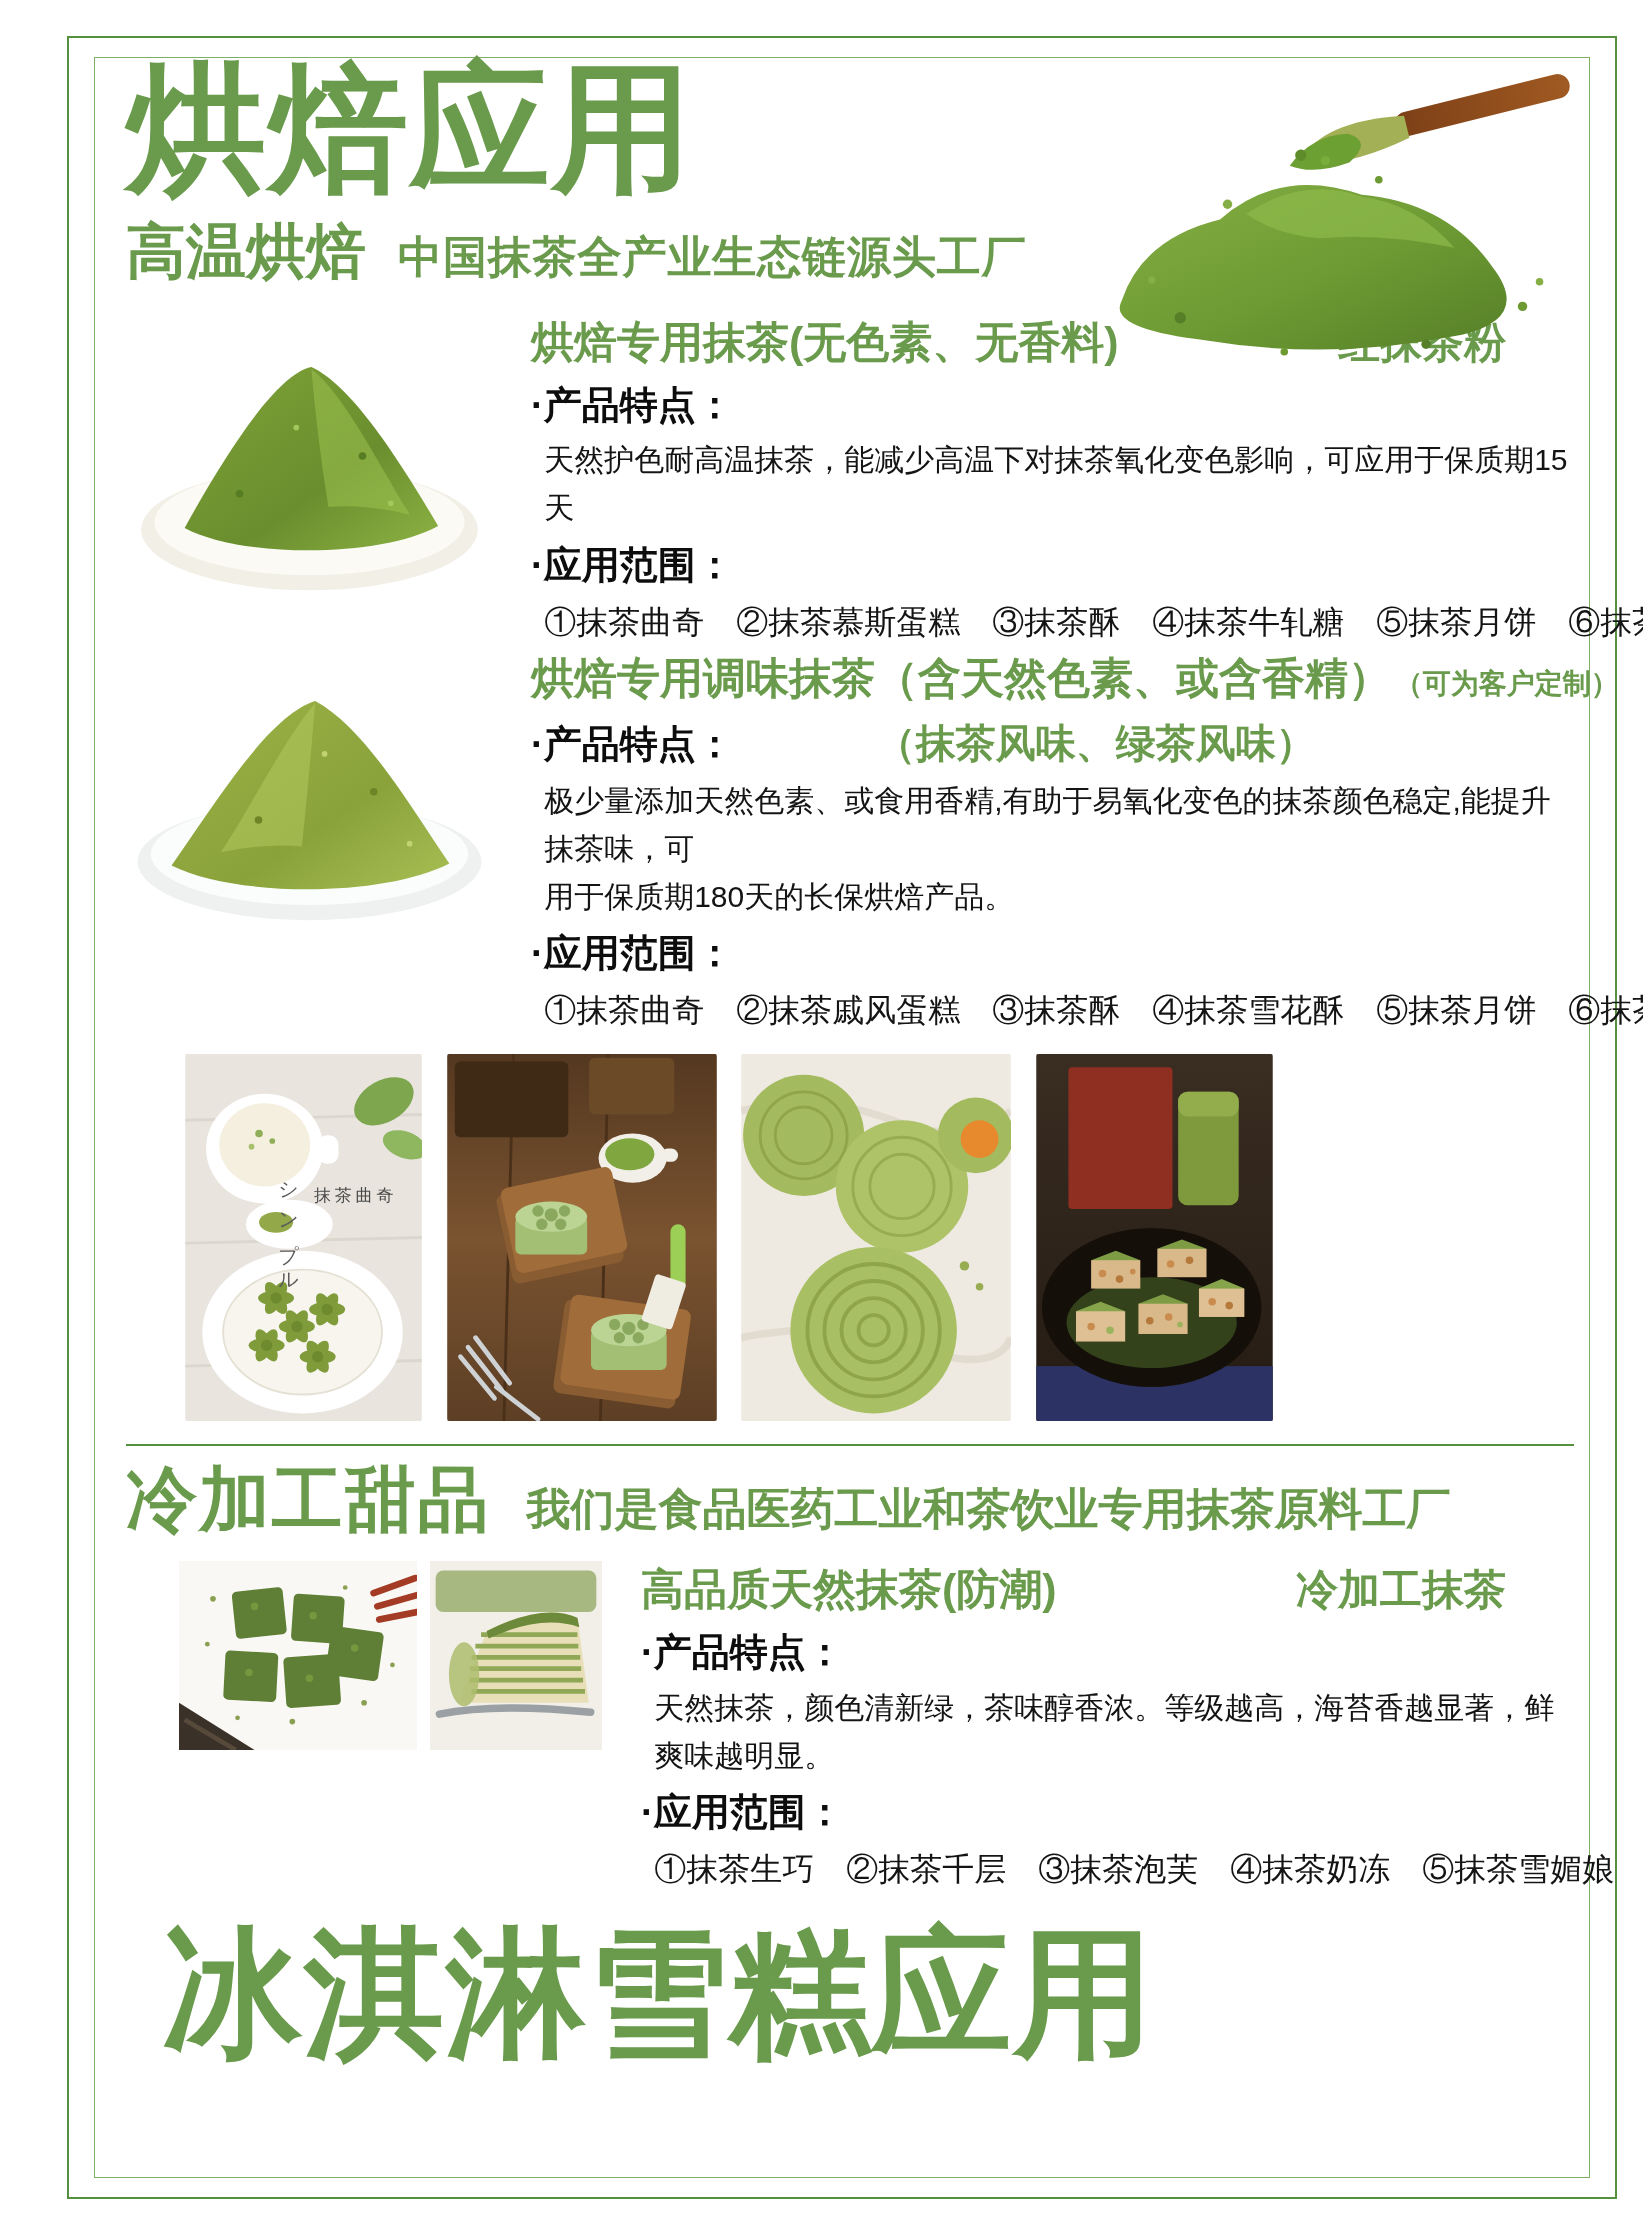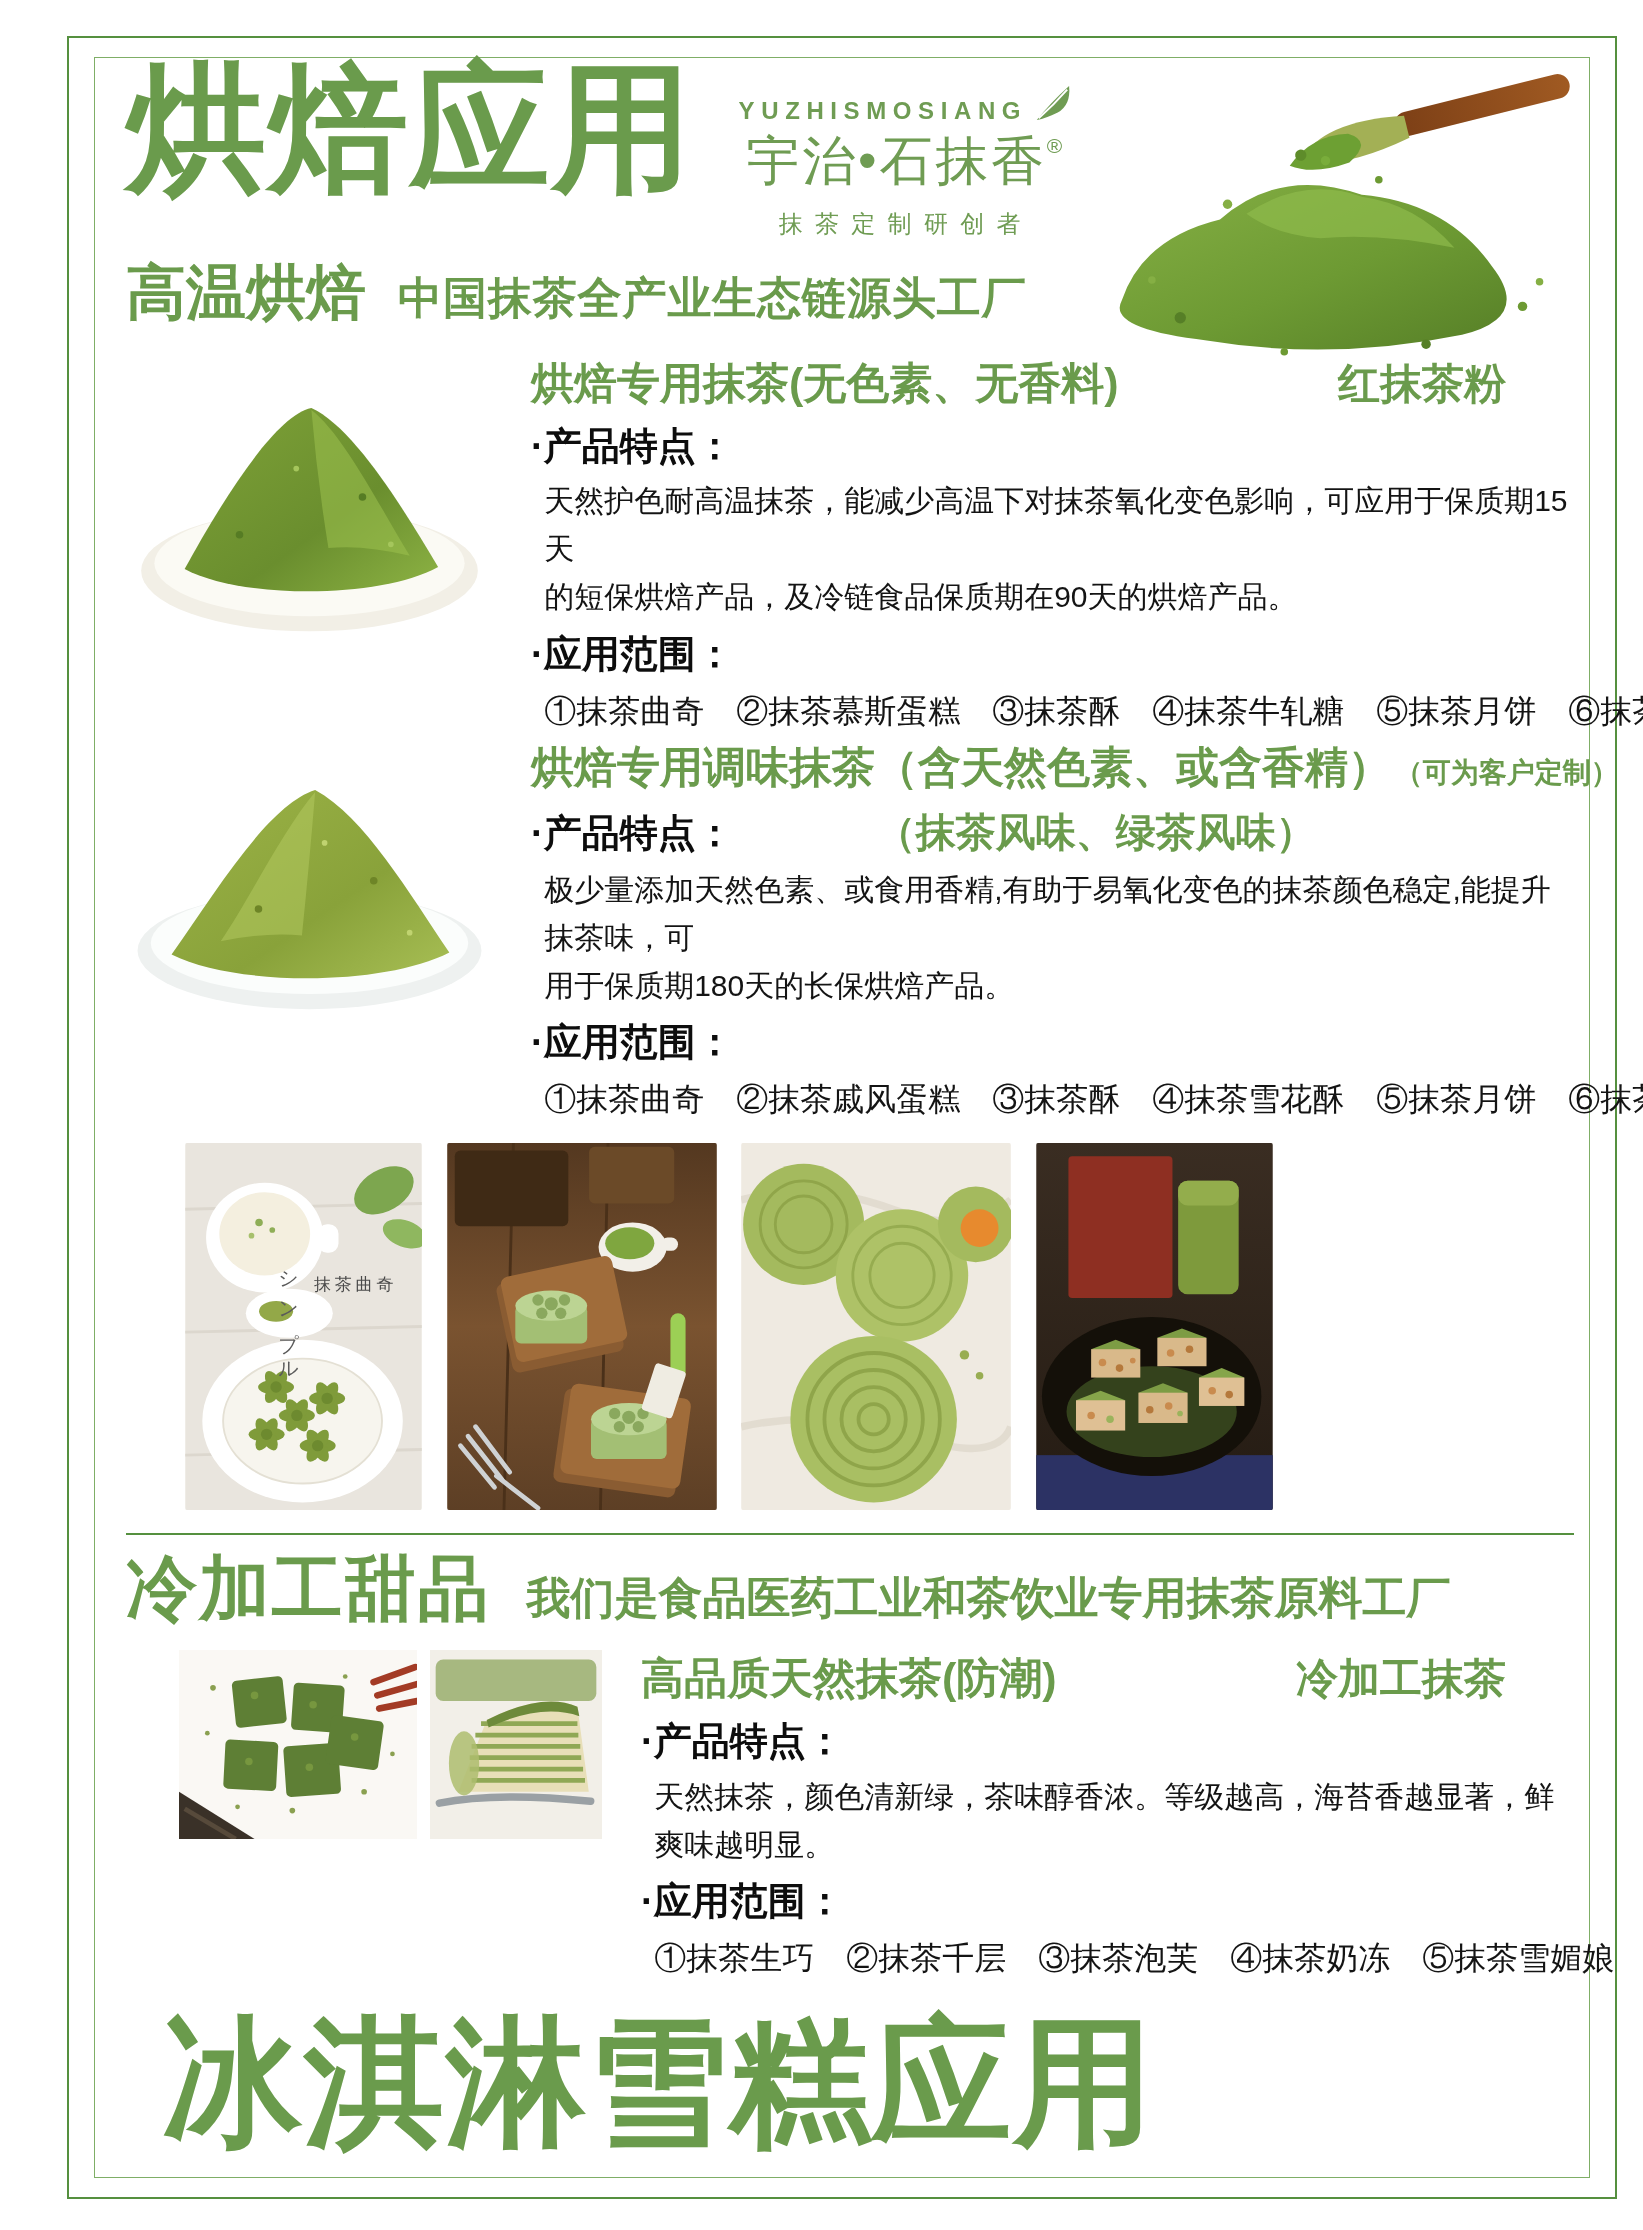--- a/index.html
+++ b/index.html
@@ -90,33 +90,20 @@
           <circle cx="60" cy="240" r="4" fill="#85af44"></circle>
         <circle cx="350" cy="308" r="5" fill="#567f27"></circle>
           <circle cx="200" cy="316" r="4" fill="#6d9a33"></circle>
         <circle cx="140" cy="160" r="5" fill="#85af44"></circle>
           <circle cx="300" cy="134" r="4" fill="#6d9a33"></circle>
       </svg>
     </div>
 
     <div class="header">
       <div class="main-title">烘焙应用</div>
-      <div class="logo">
-        <div class="logo-en-row">
-          <span class="logo-en">YUZHISMOSIANG</span>
-          <span style="margin-left:3.8px;">
-            <svg width="42" height="38" viewBox="0 0 44 40">
-              <path d="M6,38 Q20,20 40,2 Q42,22 28,30 Q16,36 6,38 Z" fill="#6f9c53"></path>
-              <path d="M8,36 Q24,22 38,6" stroke="#fff" stroke-width="2" fill="none"></path>
-            </svg>
-          </span>
-        </div>
-        <div class="logo-cn"><span>宇治•石抹香</span><span class="logo-reg">®</span></div>
-        <div class="logo-tag">抹茶定制研创者</div>
-      </div>
     </div>
 
     <div class="row2">
       <div class="subtitle">高温烘焙</div>
       <div class="slogan">中国抹茶全产业生态链源头工厂</div>
     </div>
 
     <div class="section sec1">
       <div class="sec-left">
         <svg width="367" height="284" viewBox="0 0 388 300">
@@ -140,21 +127,20 @@
       <div class="sec-right">
         <div class="sec-headrow">
           <div class="sec-heading">烘焙专用抹茶(无色素、无香料)</div>
           <div class="sec-side">红抹茶粉</div>
         </div>
         <div class="lblrow">
             <div class="lbl">·产品特点：</div>
           </div>
         <div class="para">
           <div>天然护色耐高温抹茶，能减少高温下对抹茶氧化变色影响，可应用于保质期15天</div>
-          <div>的短保烘焙产品，及冷链食品保质期在90天的烘焙产品。</div>
         </div>
         <div class="lblrow">
             <div class="lbl">·应用范围：</div>
           </div>
         <div class="scope">①抹茶曲奇　②抹茶慕斯蛋糕　③抹茶酥　④抹茶牛轧糖　⑤抹茶月饼　⑥抹茶欧包等</div>
       </div>
     </div>
 
     <div class="section sec2">
       <div class="sec-left">

